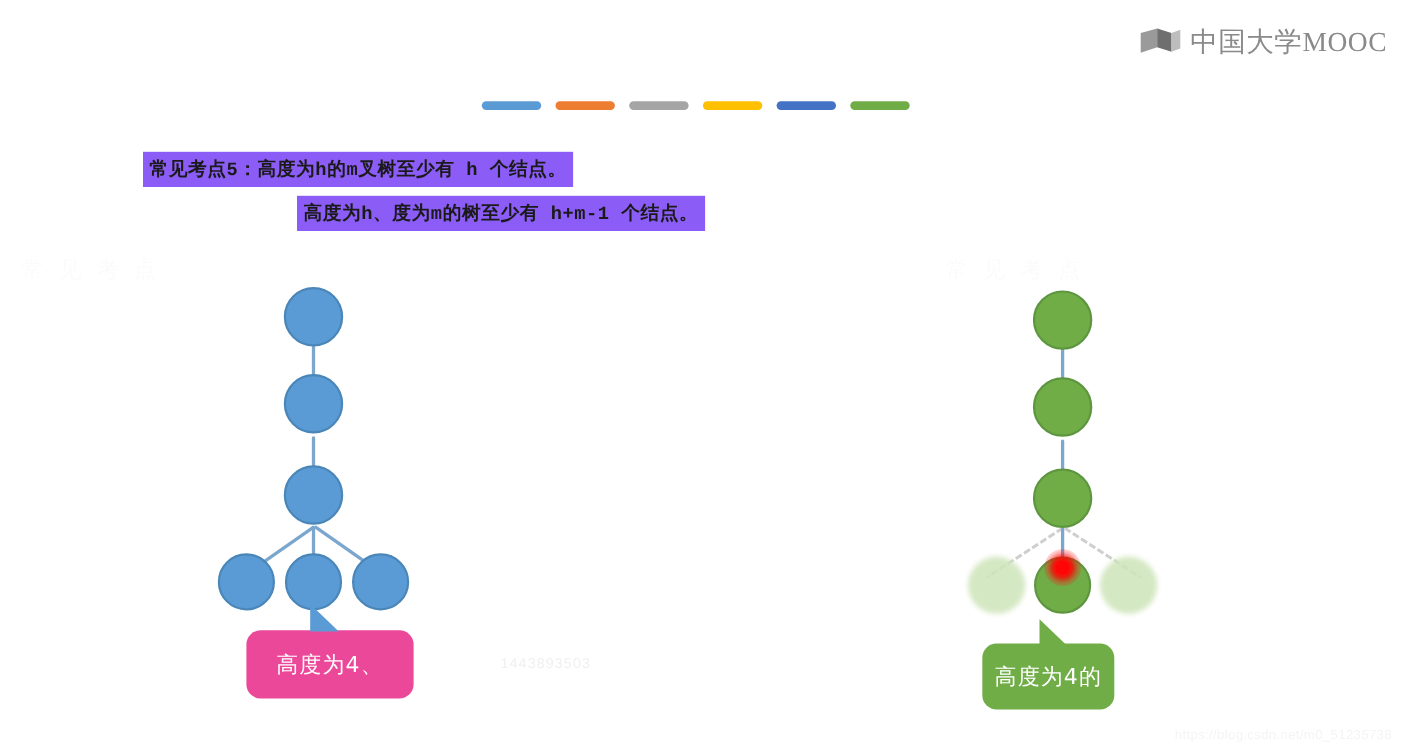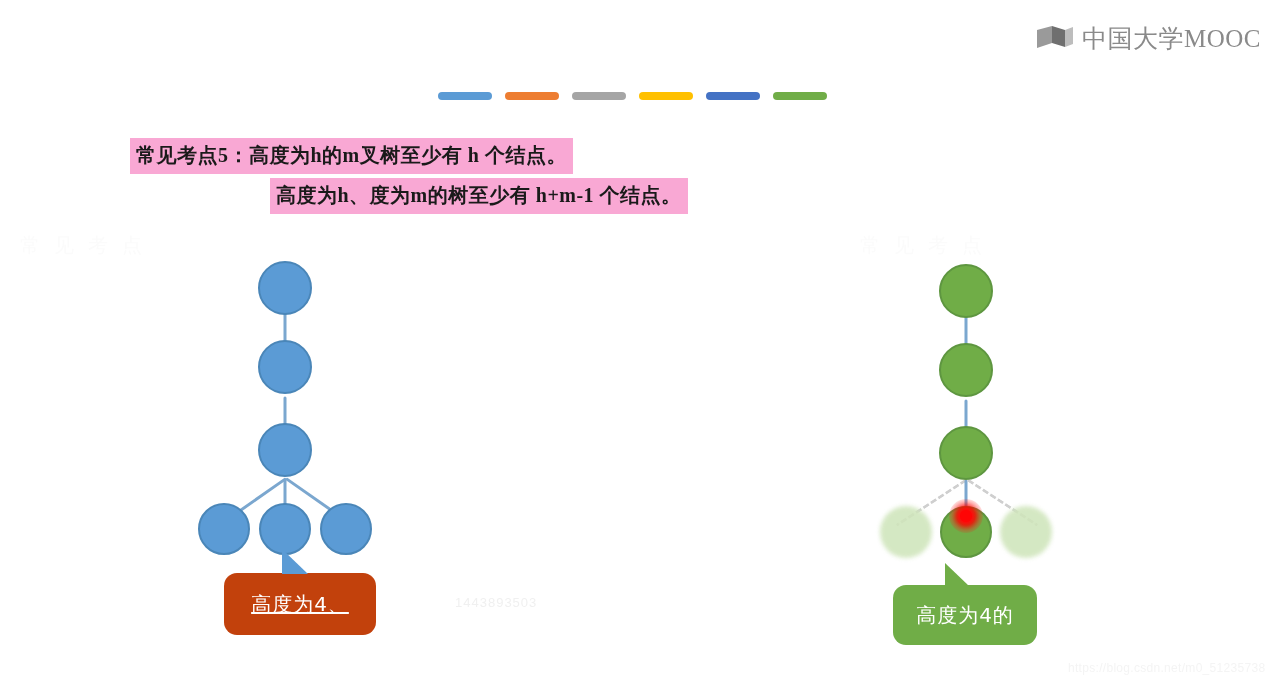--- a/index.html
+++ b/index.html
@@ -18,24 +18,24 @@
              font-family:Liberation Serif, serif;}
 
   
   .title{position:absolute;left:0;right:0;top:36px;text-align:center;
          font-size:31px;color:#9cb4d4;letter-spacing:3px;
          font-family:"DejaVu Sans","Liberation Sans",sans-serif;}
   .bars{position:absolute;top:92px;left:438px;display:flex;gap:13px;}
   .bar{width:54px;height:8px;border-radius:4px;}
 
   
-  .hl{position:absolute;background:#f9a8d4;color:#1a1a1a;
-      font-size:20px;letter-spacing:.5px;white-space:nowrap;
+  .hl{position:absolute;background:#8b5cf6;color:#1a1a1a;
+      font-size:17px;letter-spacing:.5px;white-space:nowrap;
       padding:4px 6px 5px 6px;font-weight:700;
-      font-family:Liberation Serif, serif;}
+      font-family:Liberation Mono, monospace;}
   .hl-1{left:130px;top:138px;}
   .hl-2{left:270px;top:178px;}
 
   
   .tree{position:absolute;}
   .node{position:absolute;border-radius:50%;box-sizing:border-box;}
   .node.blue{background:#5b9bd5;border:2px solid #4a86b8;}
   .node.green{background:#70ad47;border:2px solid #5e9640;}
   .node.ghost{background:#cfe5bb;border:none;filter:blur(2.2px);opacity:.88;}
   .edge{position:absolute;background:#7ba7cf;transform-origin:0 50%;height:3px;border-radius:2px;}
@@ -47,21 +47,21 @@
       rgba(255,20,20,.34) 58%, rgba(255,40,40,0) 78%);
   }
   .cursor-dot::after{content:"";position:absolute;left:11px;top:11px;width:12px;height:12px;
     border-radius:50%;background:#ff0505;box-shadow:0 0 5px 2px rgba(255,0,0,.8);}
 
   
   .callout{position:absolute;border-radius:13px;color:#ffffff;text-align:center;
            display:flex;flex-direction:column;justify-content:center;
            font-size:20px;line-height:1.22;letter-spacing:1px;
            font-family:"DejaVu Sans","Liberation Sans",sans-serif;}
-  .callout.blue{background:#c2410c;text-decoration:underline;}
+  .callout.blue{background:#ec4899;}
   .callout.green{background:#70ad47;}
   .callout .tail{position:absolute;width:0;height:0;}
 
   
   .wm-center{position:absolute;left:455px;top:595px;font-size:13px;color:#f0f0f0;letter-spacing:1px;}
   .wm-corner{position:absolute;left:1068px;top:661px;font-size:12px;color:#f4f4f4;letter-spacing:.3px;}
   .ghost-bg{position:absolute;left:20px;top:232px;font-size:20px;color:#fbfbfb;letter-spacing:14px;white-space:nowrap;}
   .ghost-bg2{position:absolute;left:860px;top:232px;font-size:20px;color:#fbfbfb;letter-spacing:14px;white-space:nowrap;}
 </style>
 </head>
@@ -131,21 +131,21 @@
     <div class="node ghost" style="left:120px;top:248px;width:52px;height:52px;"></div>
 
     <div class="node green" style="left:59px;top:6px;width:54px;height:54px;"></div>
     <div class="node green" style="left:59px;top:85px;width:54px;height:54px;"></div>
     <div class="node green" style="left:59px;top:168px;width:54px;height:54px;"></div>
     <div class="node green" style="left:60px;top:248px;width:52px;height:52px;"></div>
 
     <div class="cursor-dot" style="left:69px;top:241px;"></div>
   </div>
 
-  <div class="callout green" style="left:893px;top:585px;width:144px;height:60px;">
+  <div class="callout green" style="left:893px;top:585px;width:120px;height:60px;">
     <span class="tail" style="left:52px;top:-22px;border-left:0 solid transparent;border-right:24px solid transparent;border-bottom:23px solid #70ad47;"></span>
     <span>高度为4的</span>
   </div>
 
   <div class="wm-center">1443893503</div>
   <div class="wm-corner">https://blog.csdn.net/m0_51235738</div>
 
 </div>
 
 </body></html>

